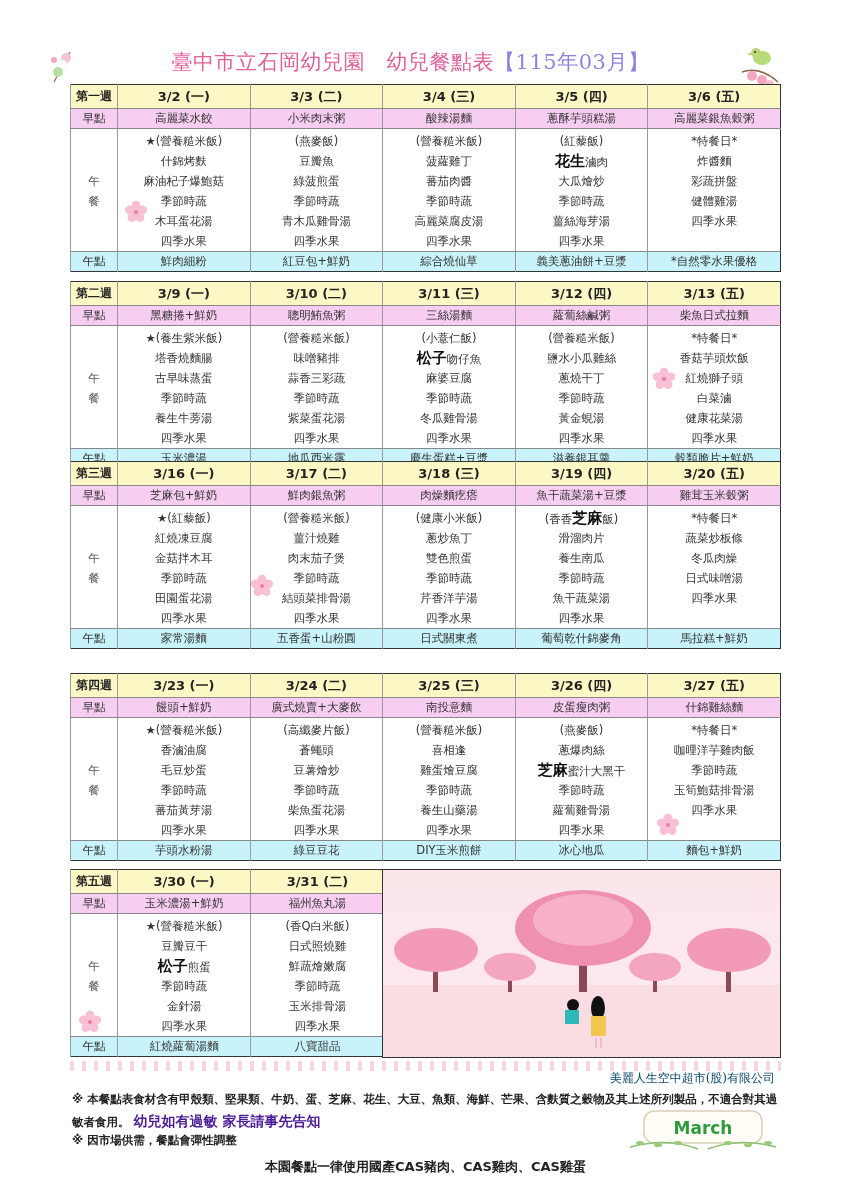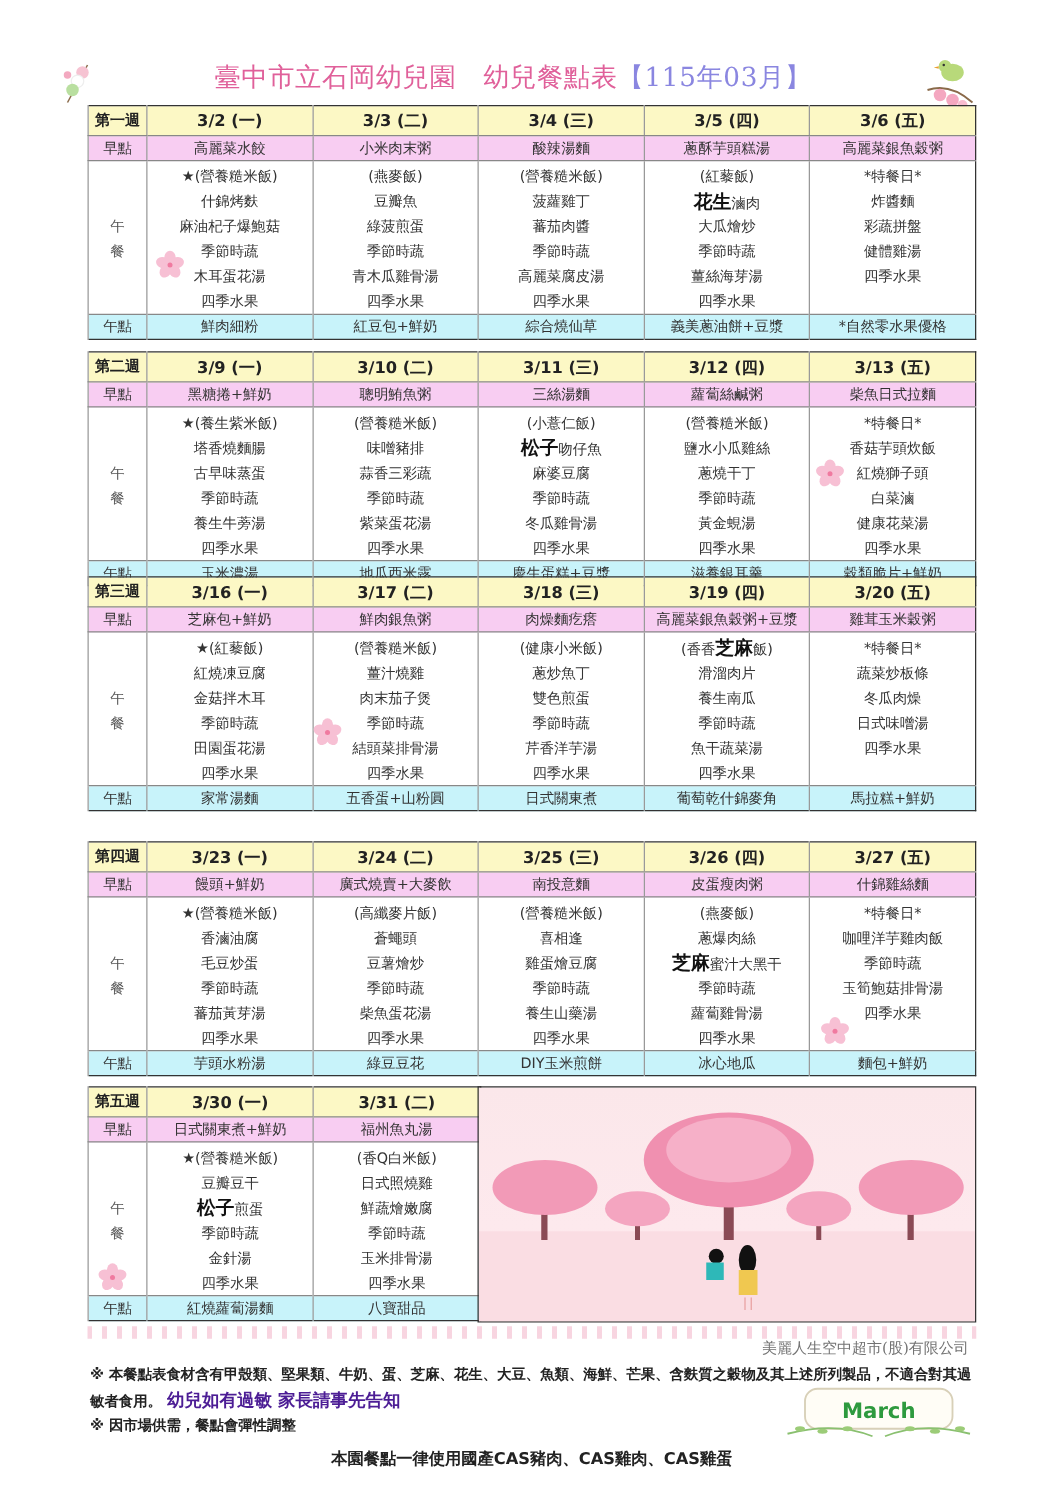--- a/index.html
+++ b/index.html
@@ -51,21 +51,21 @@
     border: 1.5px solid #333; background: linear-gradient(#fbe7ea, #fde9ed 60%, #fbe2e7);
     overflow: hidden;
   }
   .blossom-strip {
     position: absolute; left: 70px; top: 1061px; width: 711px; height: 10px;
     background: repeating-linear-gradient(90deg, #f3b9cc 0 4px, transparent 4px 12px);
     opacity: 0.6;
   }
   .company {
     position: absolute; right: 76px; top: 1070px; font-size: 12px;
-    font-family: "DejaVu Serif", "Liberation Serif", serif; color: #737373;
+    font-family: "DejaVu Serif", "Liberation Serif", serif; color: #0c4a6e;
   }
   .note1 {
     position: absolute; left: 72px; top: 1088px; width: 710px;
     font-size: 11.5px; line-height: 22px; color: #222; font-weight: bold;
   }
   .note1 .emph { font-size: 14px; font-weight: bold; color: #4c1d95; margin-top: 32px; }
   .note2 { position: absolute; left: 72px; top: 1133px; font-size: 11.5px; font-weight: bold; color: #222; }
   .note3 {
     position: absolute; left: 0; width: 851px; top: 1158px; text-align: center;
     font-size: 13px; font-weight: bold; color: #222;
@@ -281,21 +281,21 @@
           <th>3/17 (二)</th>
           <th>3/18 (三)</th>
           <th>3/19 (四)</th>
           <th>3/20 (五)</th>
         </tr>
         <tr class="bf">
           <td>早點</td>
           <td>芝麻包+鮮奶</td>
           <td>鮮肉銀魚粥</td>
           <td>肉燥麵疙瘩</td>
-          <td>高麗菜銀魚穀粥+豆漿</td>
+          <td>魚干蔬菜湯+豆漿</td>
           <td>雞茸玉米穀粥</td>
         </tr>
         <tr class="lunch">
           <td class="lab">
             <div>午</div>
             <div>餐</div>
           </td>
           <td>
             <div class="line"><span>★(紅藜飯)</span></div>
             <div class="line"><span>紅燒凍豆腐</span></div>
@@ -436,21 +436,21 @@
         <col>
       </colgroup>
       <tbody>
         <tr class="date-row">
           <th class="wk">第五週</th>
           <th>3/30 (一)</th>
           <th>3/31 (二)</th>
         </tr>
         <tr class="bf">
           <td>早點</td>
-          <td>日式關東煮+鮮奶</td>
+          <td>玉米濃湯+鮮奶</td>
           <td>福州魚丸湯</td>
         </tr>
         <tr class="lunch">
           <td class="lab">
             <div>午</div>
             <div>餐</div>
           </td>
           <td>
             <div class="line"><span>★(營養糙米飯)</span></div>
             <div class="line"><span>豆瓣豆干</span></div>

